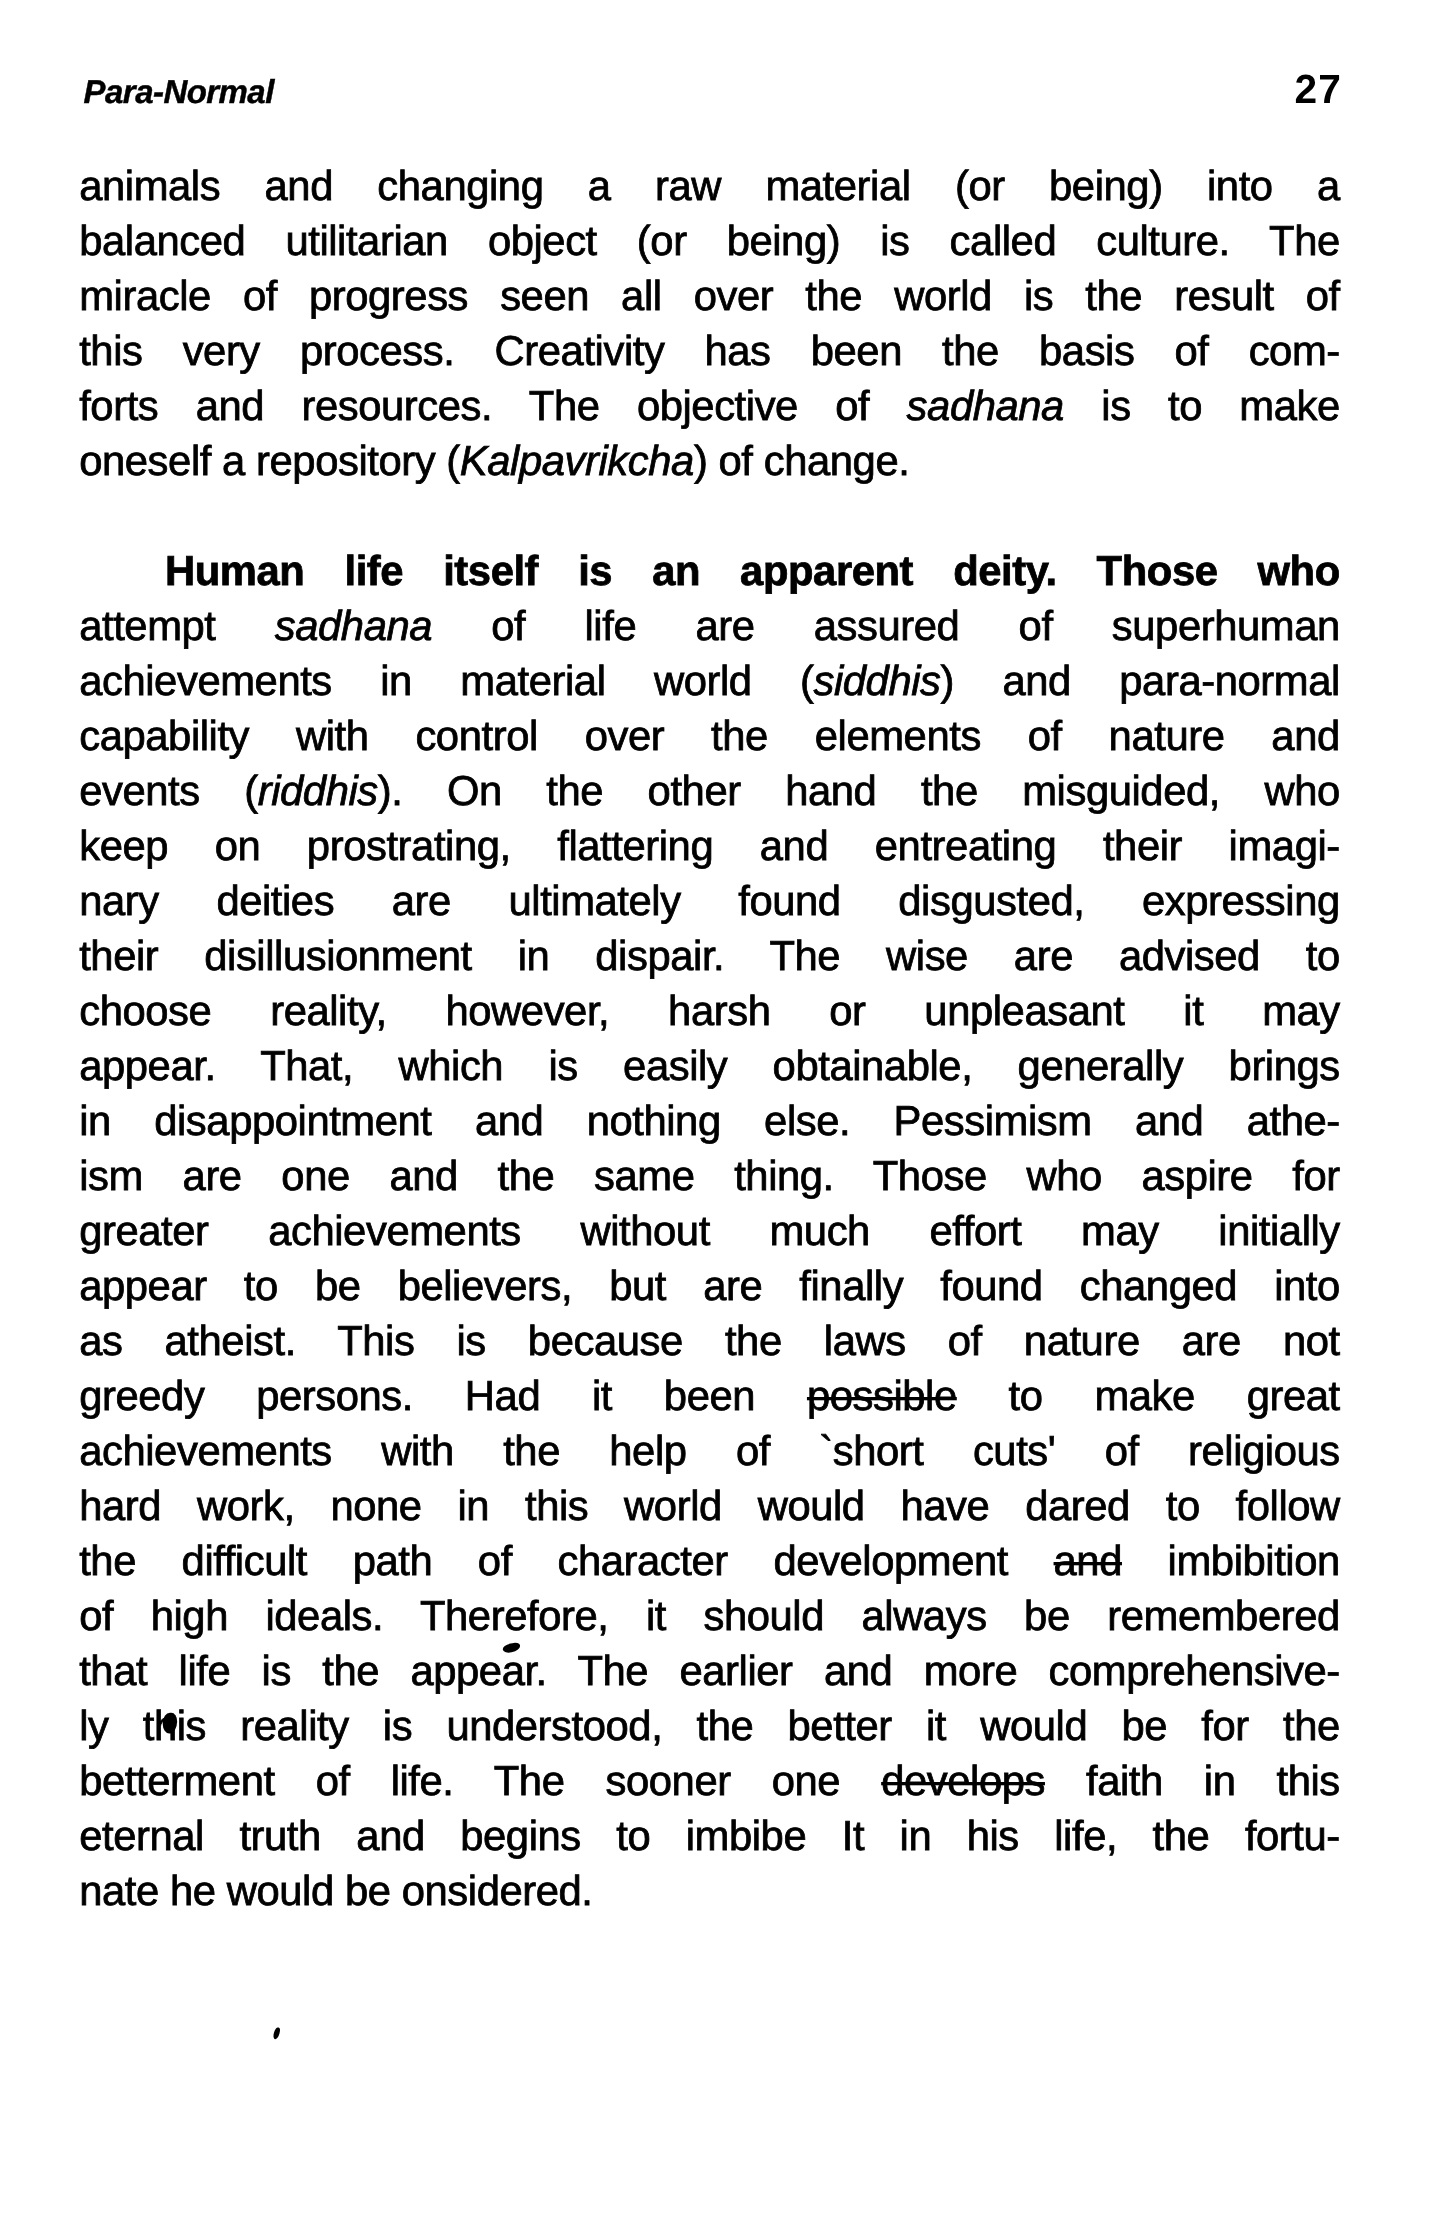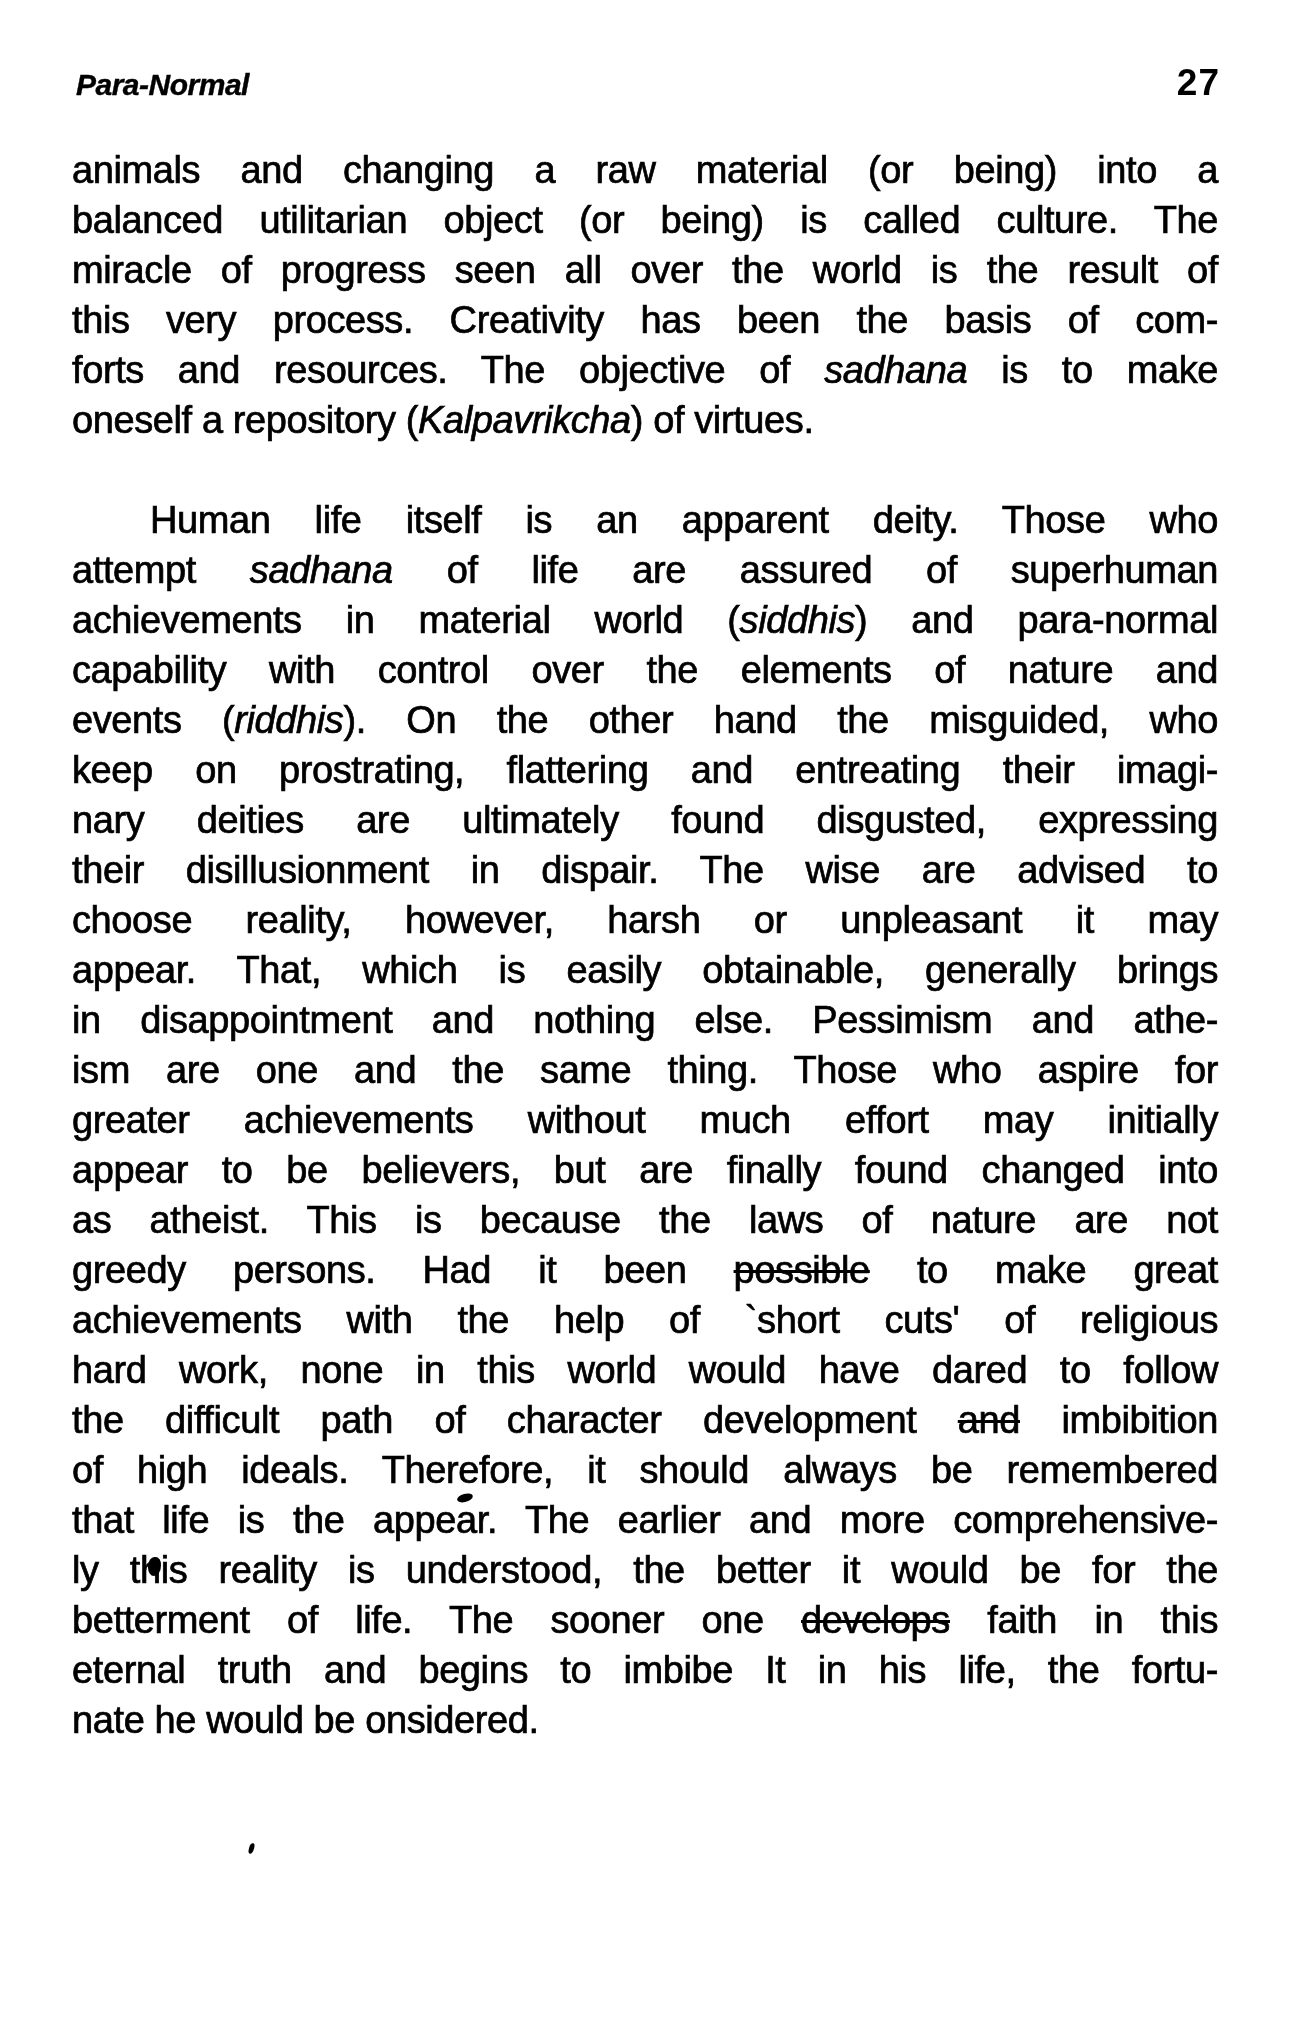--- a/index.html
+++ b/index.html
@@ -45,21 +45,21 @@
   .line {
     font-size: 38px;
     line-height: 50px;
     height: 50px;
     letter-spacing: -0.4px;
     -webkit-text-stroke: 0.7px #000;
     text-align: justify;
     text-align-last: justify;
     white-space: normal;
   }
-  .line.indent { text-indent: 78px; }
+  .line.indent { text-indent: 78px; font-weight: bold; }
   .line.para-end { text-align-last: left; }
   .strike { text-decoration: line-through; text-decoration-thickness: 2.5px; }
   i { font-style: italic; }
   .ink-speck {
     position: absolute;
     background: #000;
     border-radius: 50% 40% 55% 45%;
   }
 </style>
 </head>
@@ -70,21 +70,21 @@
   <span class="page-number">27</span>
 </div>
 
 <div class="page-body">
     <div class="paragraph">
       <div class="line"><span>animals and changing a raw material (or being) into a</span></div>
       <div class="line"><span>balanced utilitarian object (or being) is called culture. The</span></div>
       <div class="line"><span>miracle of progress seen all over the world is the result of</span></div>
       <div class="line"><span>this very process. Creativity has been the basis of com-</span></div>
       <div class="line"><span>forts and resources. The objective of </span><i>sadhana</i><span> is to make</span></div>
-      <div class="line para-end"><span>oneself a repository (</span><i>Kalpavrikcha</i><span>) of virtues.</span></div>
+      <div class="line para-end"><span>oneself a repository (</span><i>Kalpavrikcha</i><span>) of change.</span></div>
     </div>
     <div class="paragraph">
       <div class="line indent"><span>Human life itself is an apparent deity. Those who</span></div>
       <div class="line"><span>attempt </span><i>sadhana</i><span> of life are assured of superhuman</span></div>
       <div class="line"><span>achievements in material world (</span><i>siddhis</i><span>) and para-normal</span></div>
       <div class="line"><span>capability with control over the elements of nature and</span></div>
       <div class="line"><span>events (</span><i>riddhis</i><span>). On the other hand the misguided, who</span></div>
       <div class="line"><span>keep on prostrating, flattering and entreating their imagi-</span></div>
       <div class="line"><span>nary deities are ultimately found disgusted, expressing</span></div>
       <div class="line"><span>their disillusionment in dispair. The wise are advised to</span></div>

